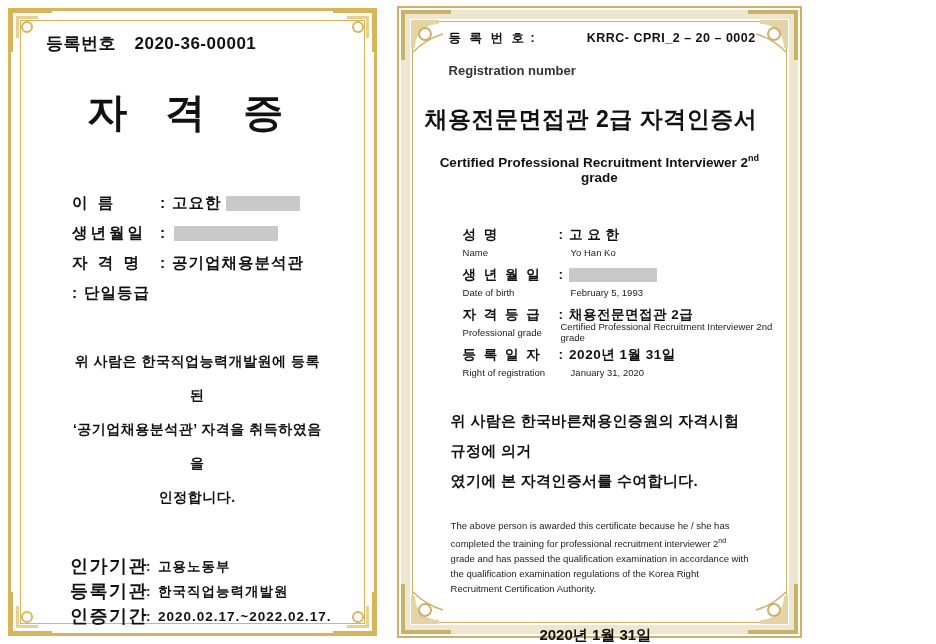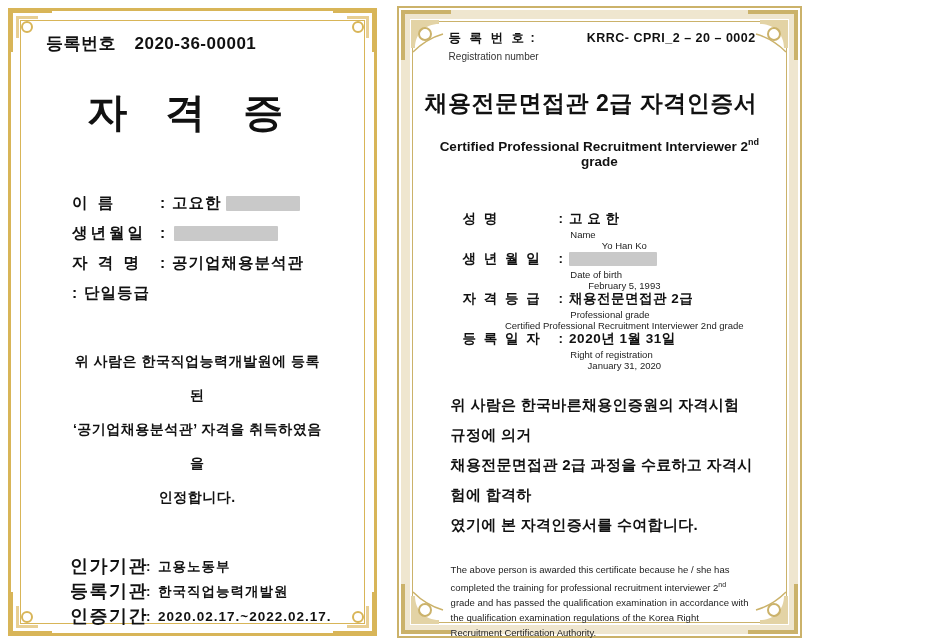--- a/index.html
+++ b/index.html
@@ -204,23 +204,24 @@
     display: flex;
     align-items: baseline;
     margin-left: 24px;
     font-size: 12.5px;
     font-weight: bold;
   }
   .c2-reglabel { letter-spacing: 2.5px; }
   .c2-regvalue { margin-left: 8px; letter-spacing: 0.5px; padding-left: 44px; }
   .c2-regsub {
     margin-left: 24px;
-    font-size: 10px;
+    font-size: 13px;
     color: #333;
-    margin-top: 4px;
+    margin-top: 16px;
+    font-weight: bold;
   }
   .c2-title {
     font-size: 23px;
     font-weight: bold;
     margin-top: 26px;
     letter-spacing: 0.5px;
   }
   .c2-subtitle {
     text-align: center;
     font-size: 13.5px;
@@ -242,21 +243,20 @@
   }
   .c2-flabel { width: 96px; letter-spacing: 2px; white-space: nowrap; }
   .c2-fval { letter-spacing: 0.5px; }
   .c2-line2 {
     display: flex;
     align-items: center;
     font-size: 9.5px;
     color: #222;
     height: 15px;
     margin-bottom: 5px;
-    flex-direction: column;
   }
   .c2-slabel { width: 96px; }
   .c2-sval { }
   .c2-body {
     margin-top: 26px;
     margin-left: 26px;
     margin-right: 18px;
     font-size: 15px;
     font-weight: bold;
     line-height: 30px;
@@ -486,21 +486,20 @@
           <div class="c2-line2">
             <span class="c2-slabel">Right of registration</span>
             <span class="c2-sval" style="margin-left:12px">January 31, 2020</span>
           </div>
         </div>
 
       </div>
 
       <div class="c2-body">
         <div>위 사람은 한국바른채용인증원의 자격시험 규정에 의거</div>
-        <div>채용전문면접관 2급 과정을 수료하고 자격시험에 합격하</div>
         <div>였기에 본 자격인증서를 수여합니다.</div>
       </div>
 
       <div class="c2-body-en">
         <span>The above person is awarded this certificate because he / she has completed the training for professional recruitment interviewer 2</span><sup>nd</sup><span> grade and has passed the qualification examination in accordance with the qualification examination regulations of the Korea Right Recruitment Certification Authority.</span>
       </div>
 
       <div class="c2-date">2020년 1월 31일</div>
 
     </div>

